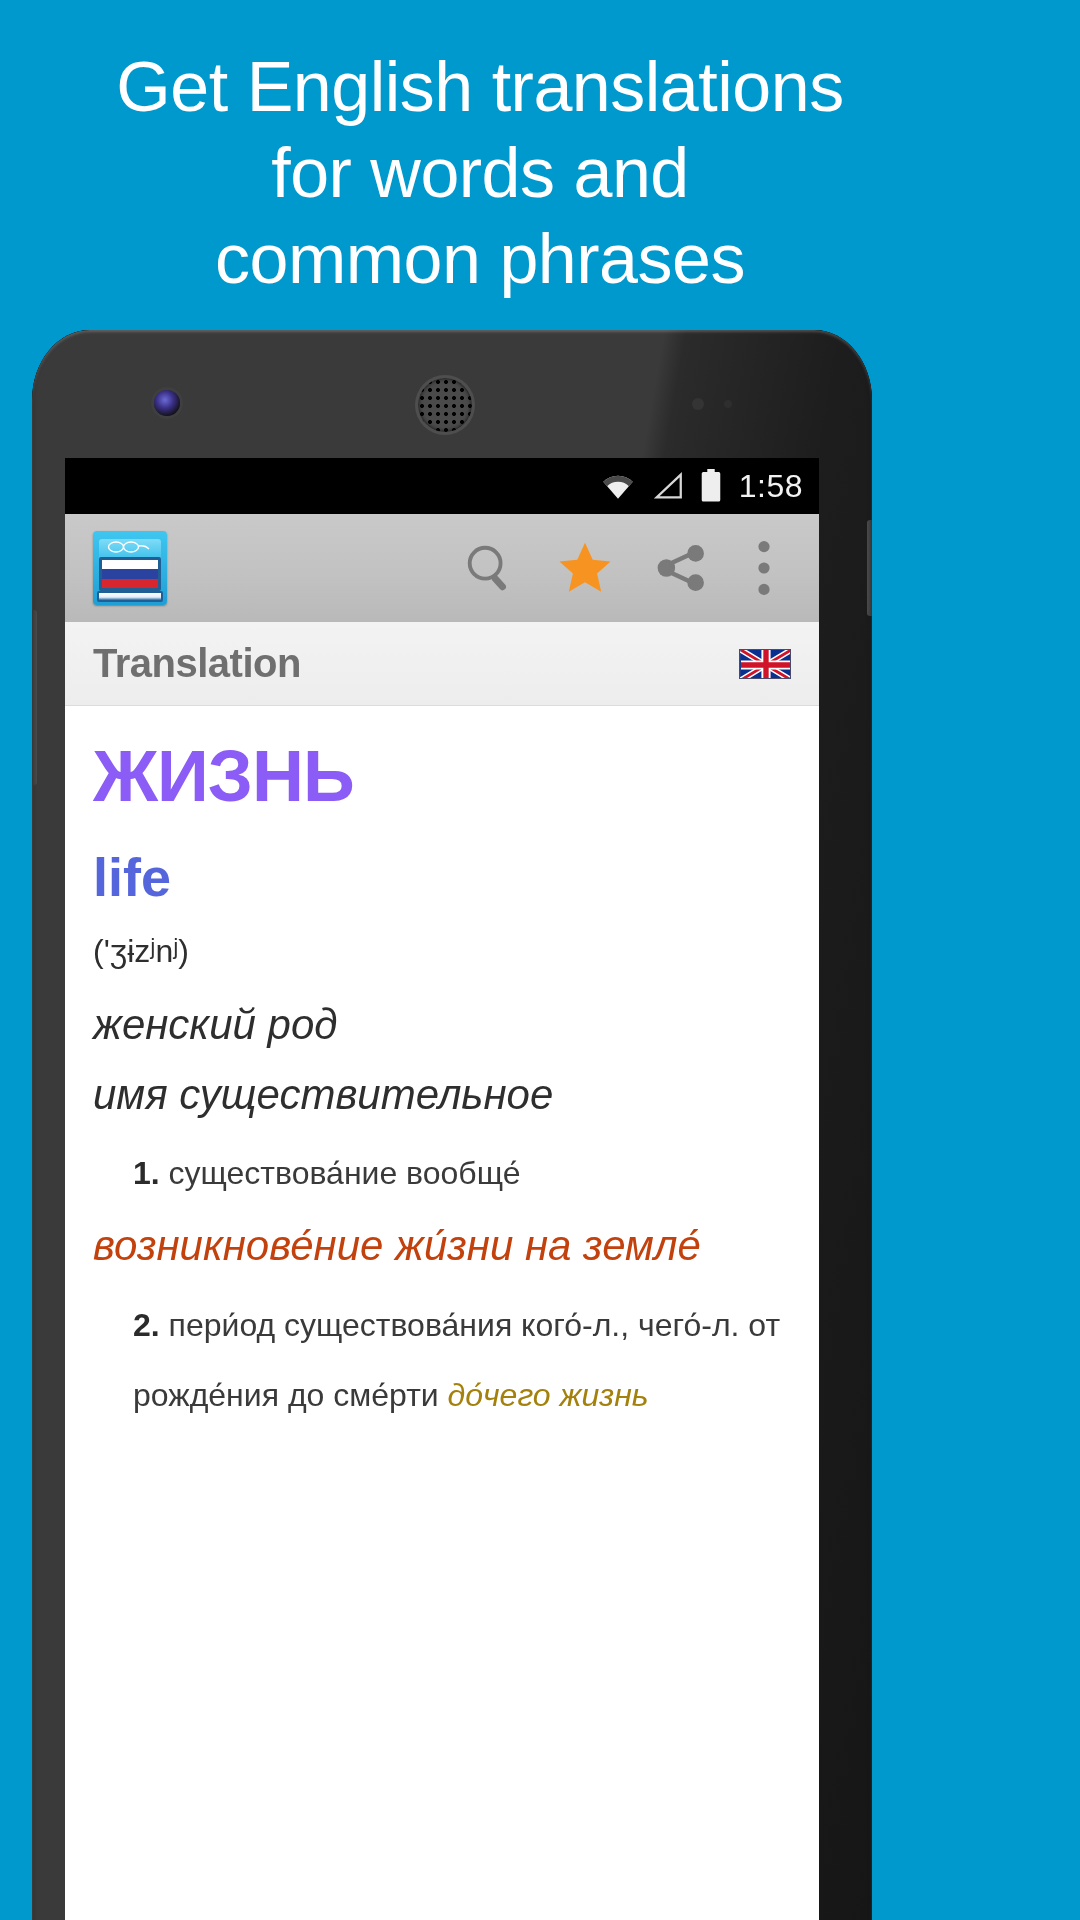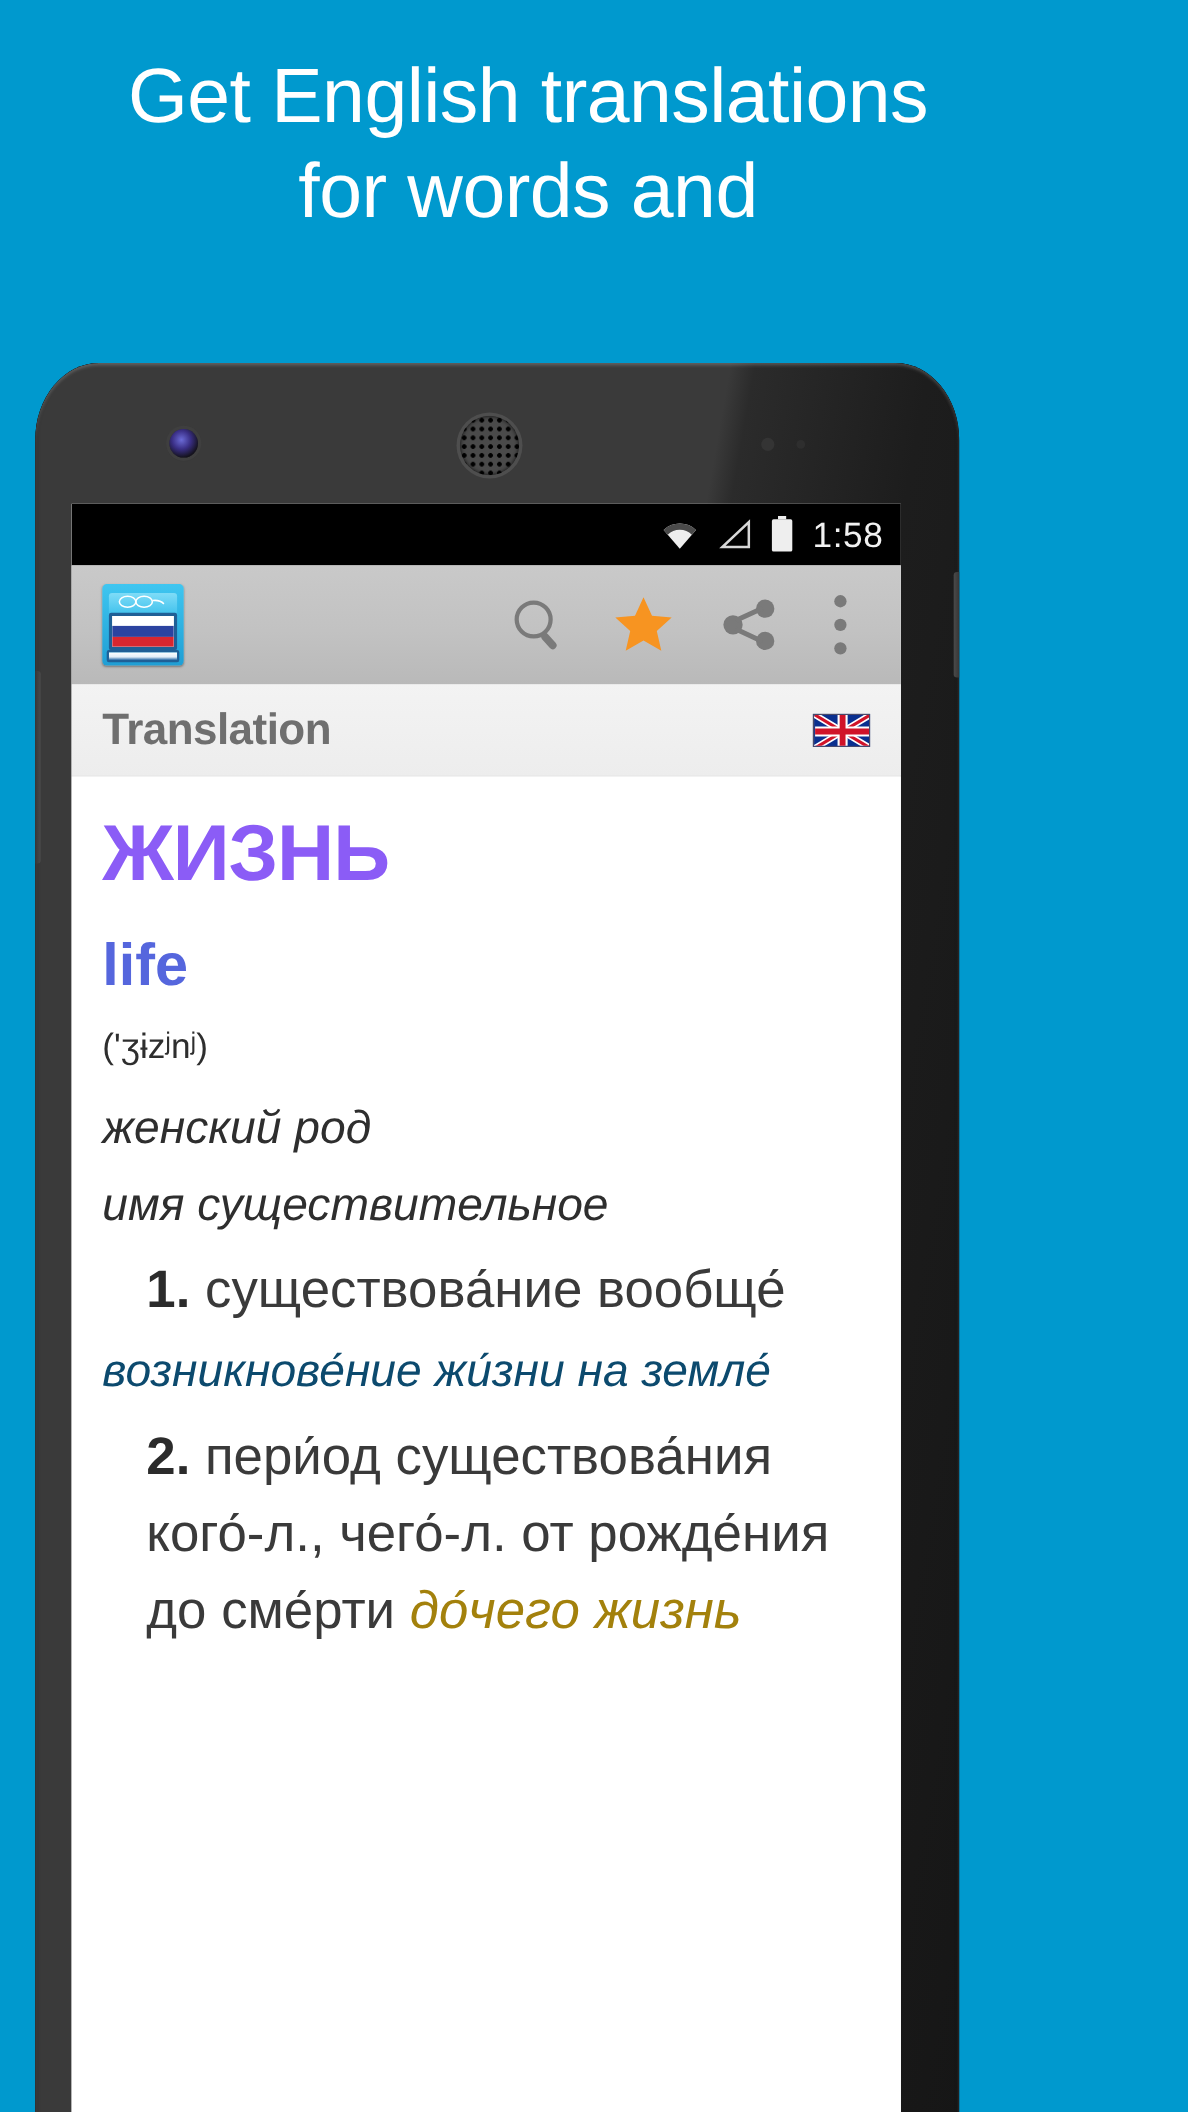--- a/index.html
+++ b/index.html
@@ -196,38 +196,39 @@
   }
   .ipa {
     font-size:32px; color:#2e2e2e; line-height:70px;
     margin-bottom:4px;
   }
   .grammar {
     font-size:42px; color:#2e2e2e; font-style:italic;
     line-height:70px;
   }
   .sense {
-    font-size:48px; color:#3a3a3a; line-height:70px;
+    font-size:32px; color:#3a3a3a; line-height:70px;
     padding-left:40px;
     margin-top:8px;
   }
   .sense b { font-weight:bold; color:#2b2b2b; }
   .example {
-    font-size:42px; color:#0c4a6e; font-style:italic;
+    font-size:42px; color:#c2410c; font-style:italic;
     line-height:72px;
     margin-top:2px;
   }
   .inline-ex { color:#a3810c; font-style:italic; }
 </style>
 </head>
 <body>
 
 <div class="headline">
   <span class="headline-line">Get English translations</span>
   <span class="headline-line">for words and</span>
+  <span class="headline-line">common phrases</span>
 </div>
 
 <div class="phone">
   <div class="phone-body"></div>
   <div class="phone-rim"></div>
   <div class="btn-power"></div>
   <div class="btn-volume"></div>
 
   <div class="front-camera"></div>
   <div class="earpiece"></div>

